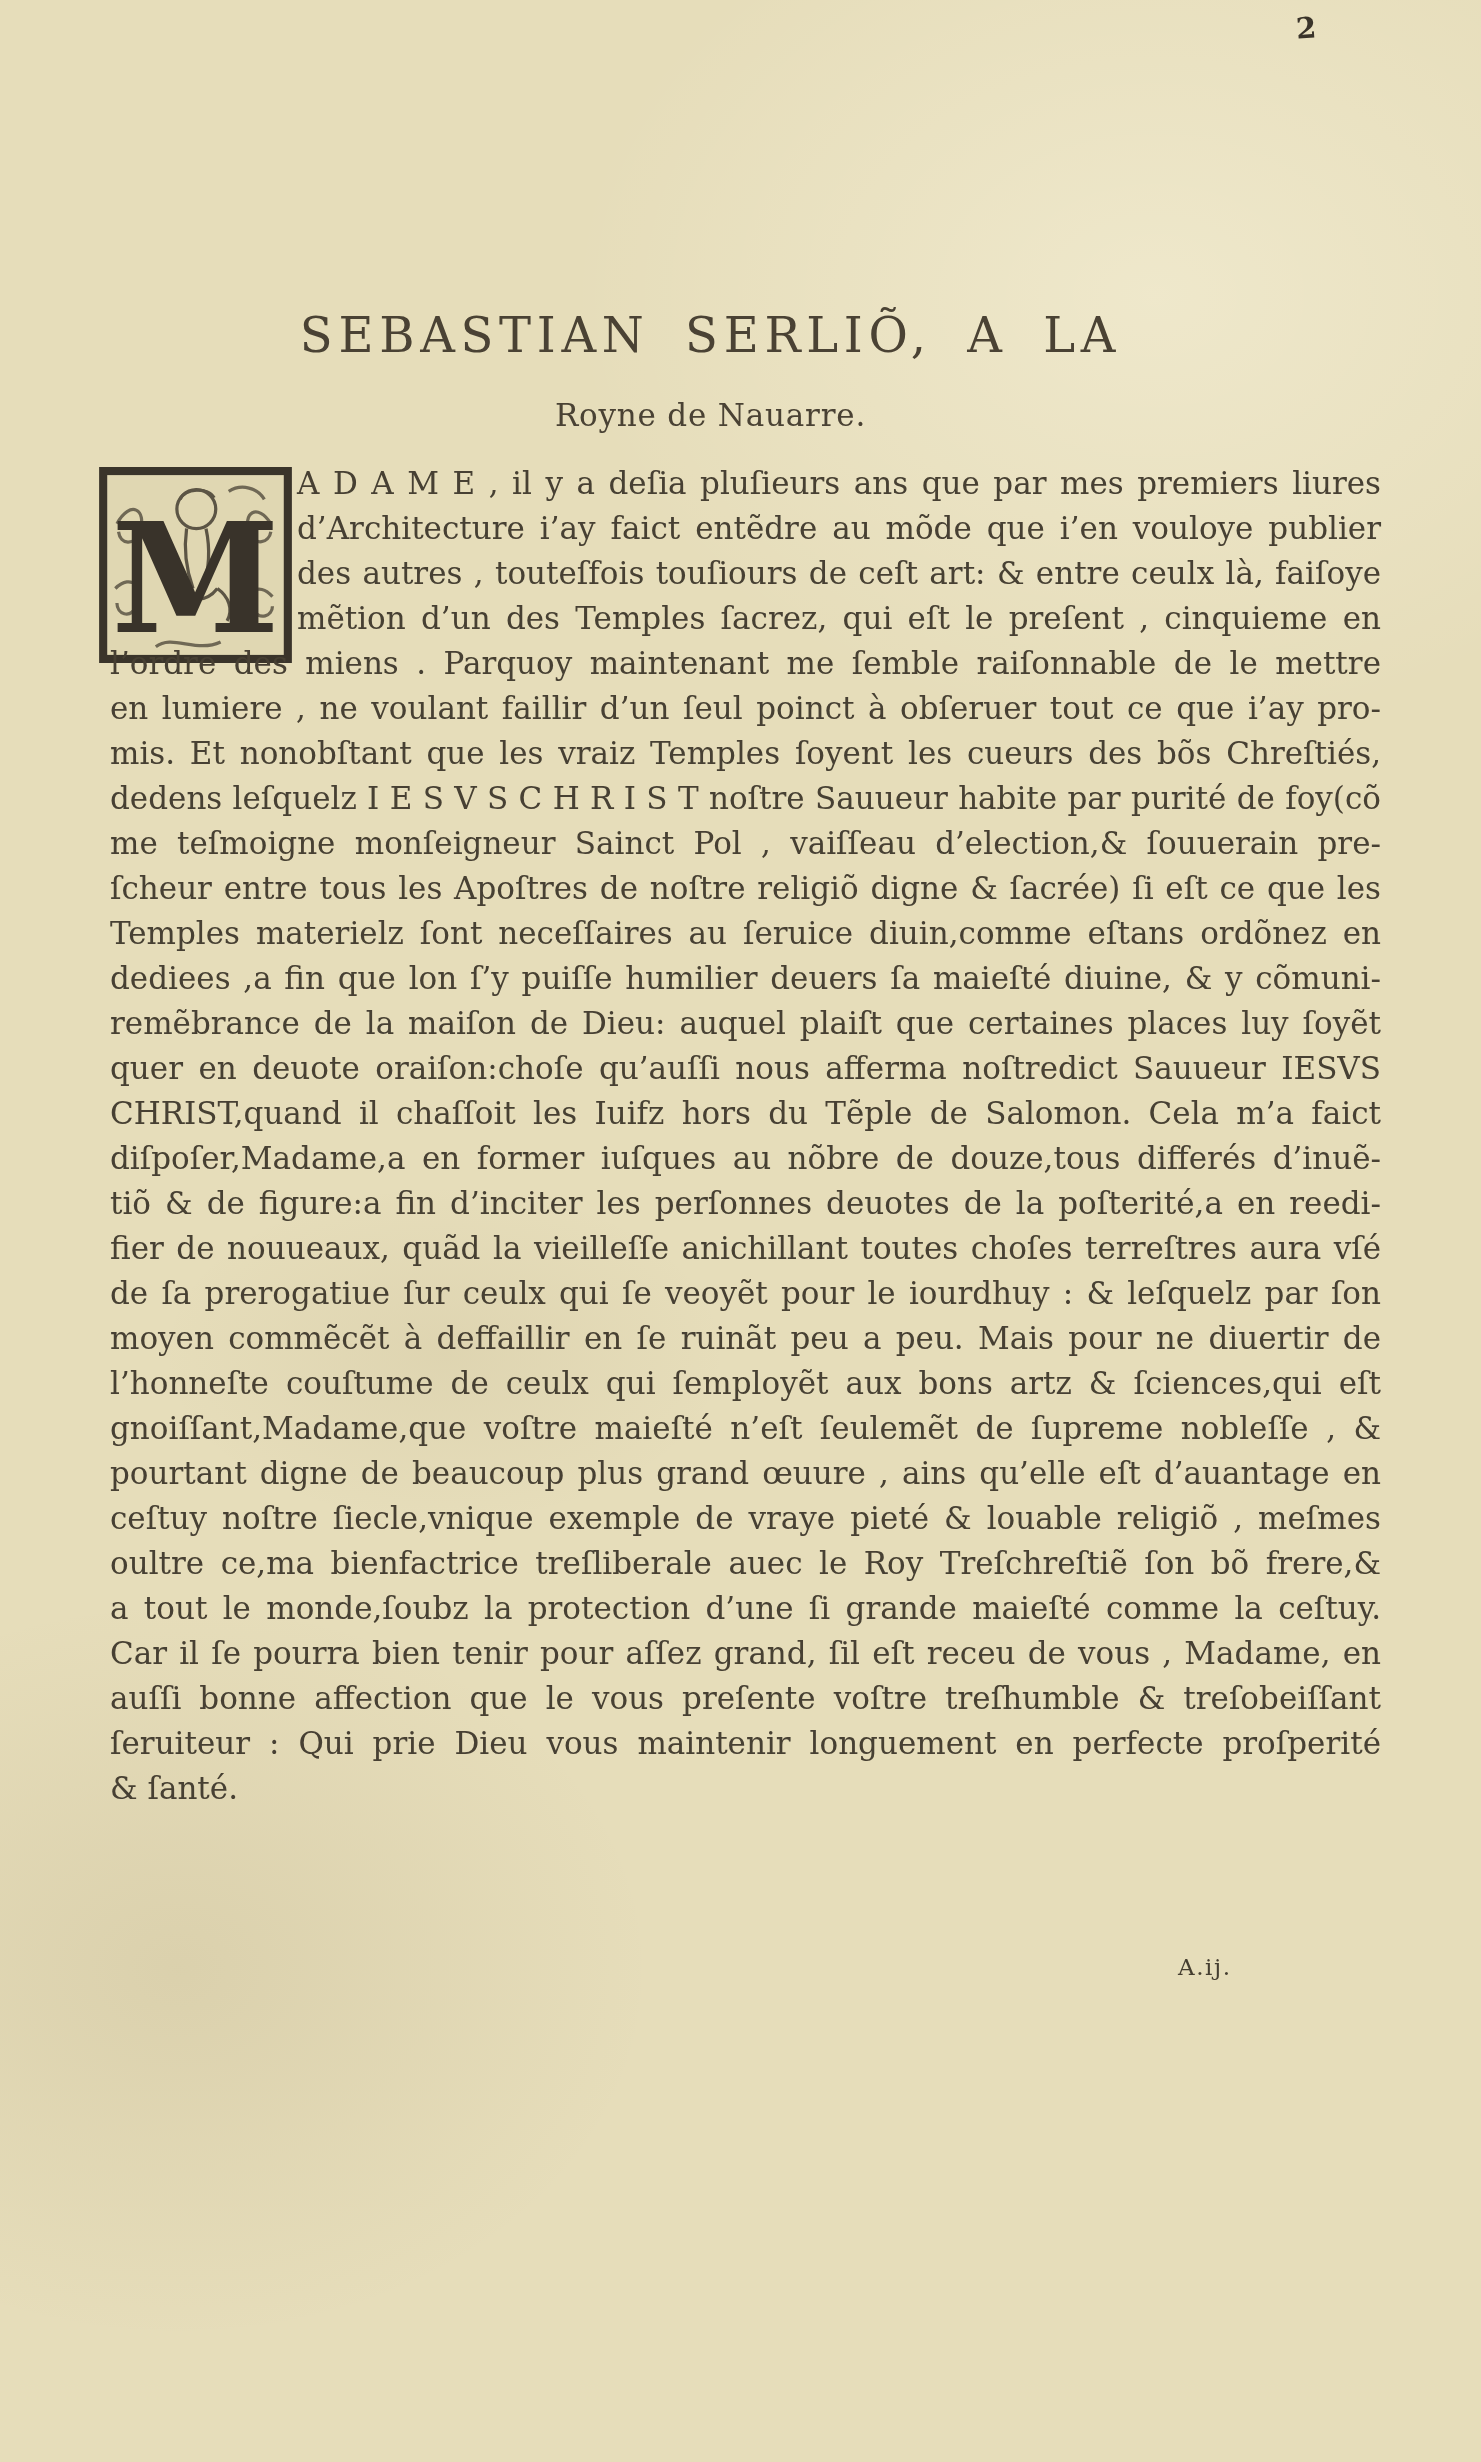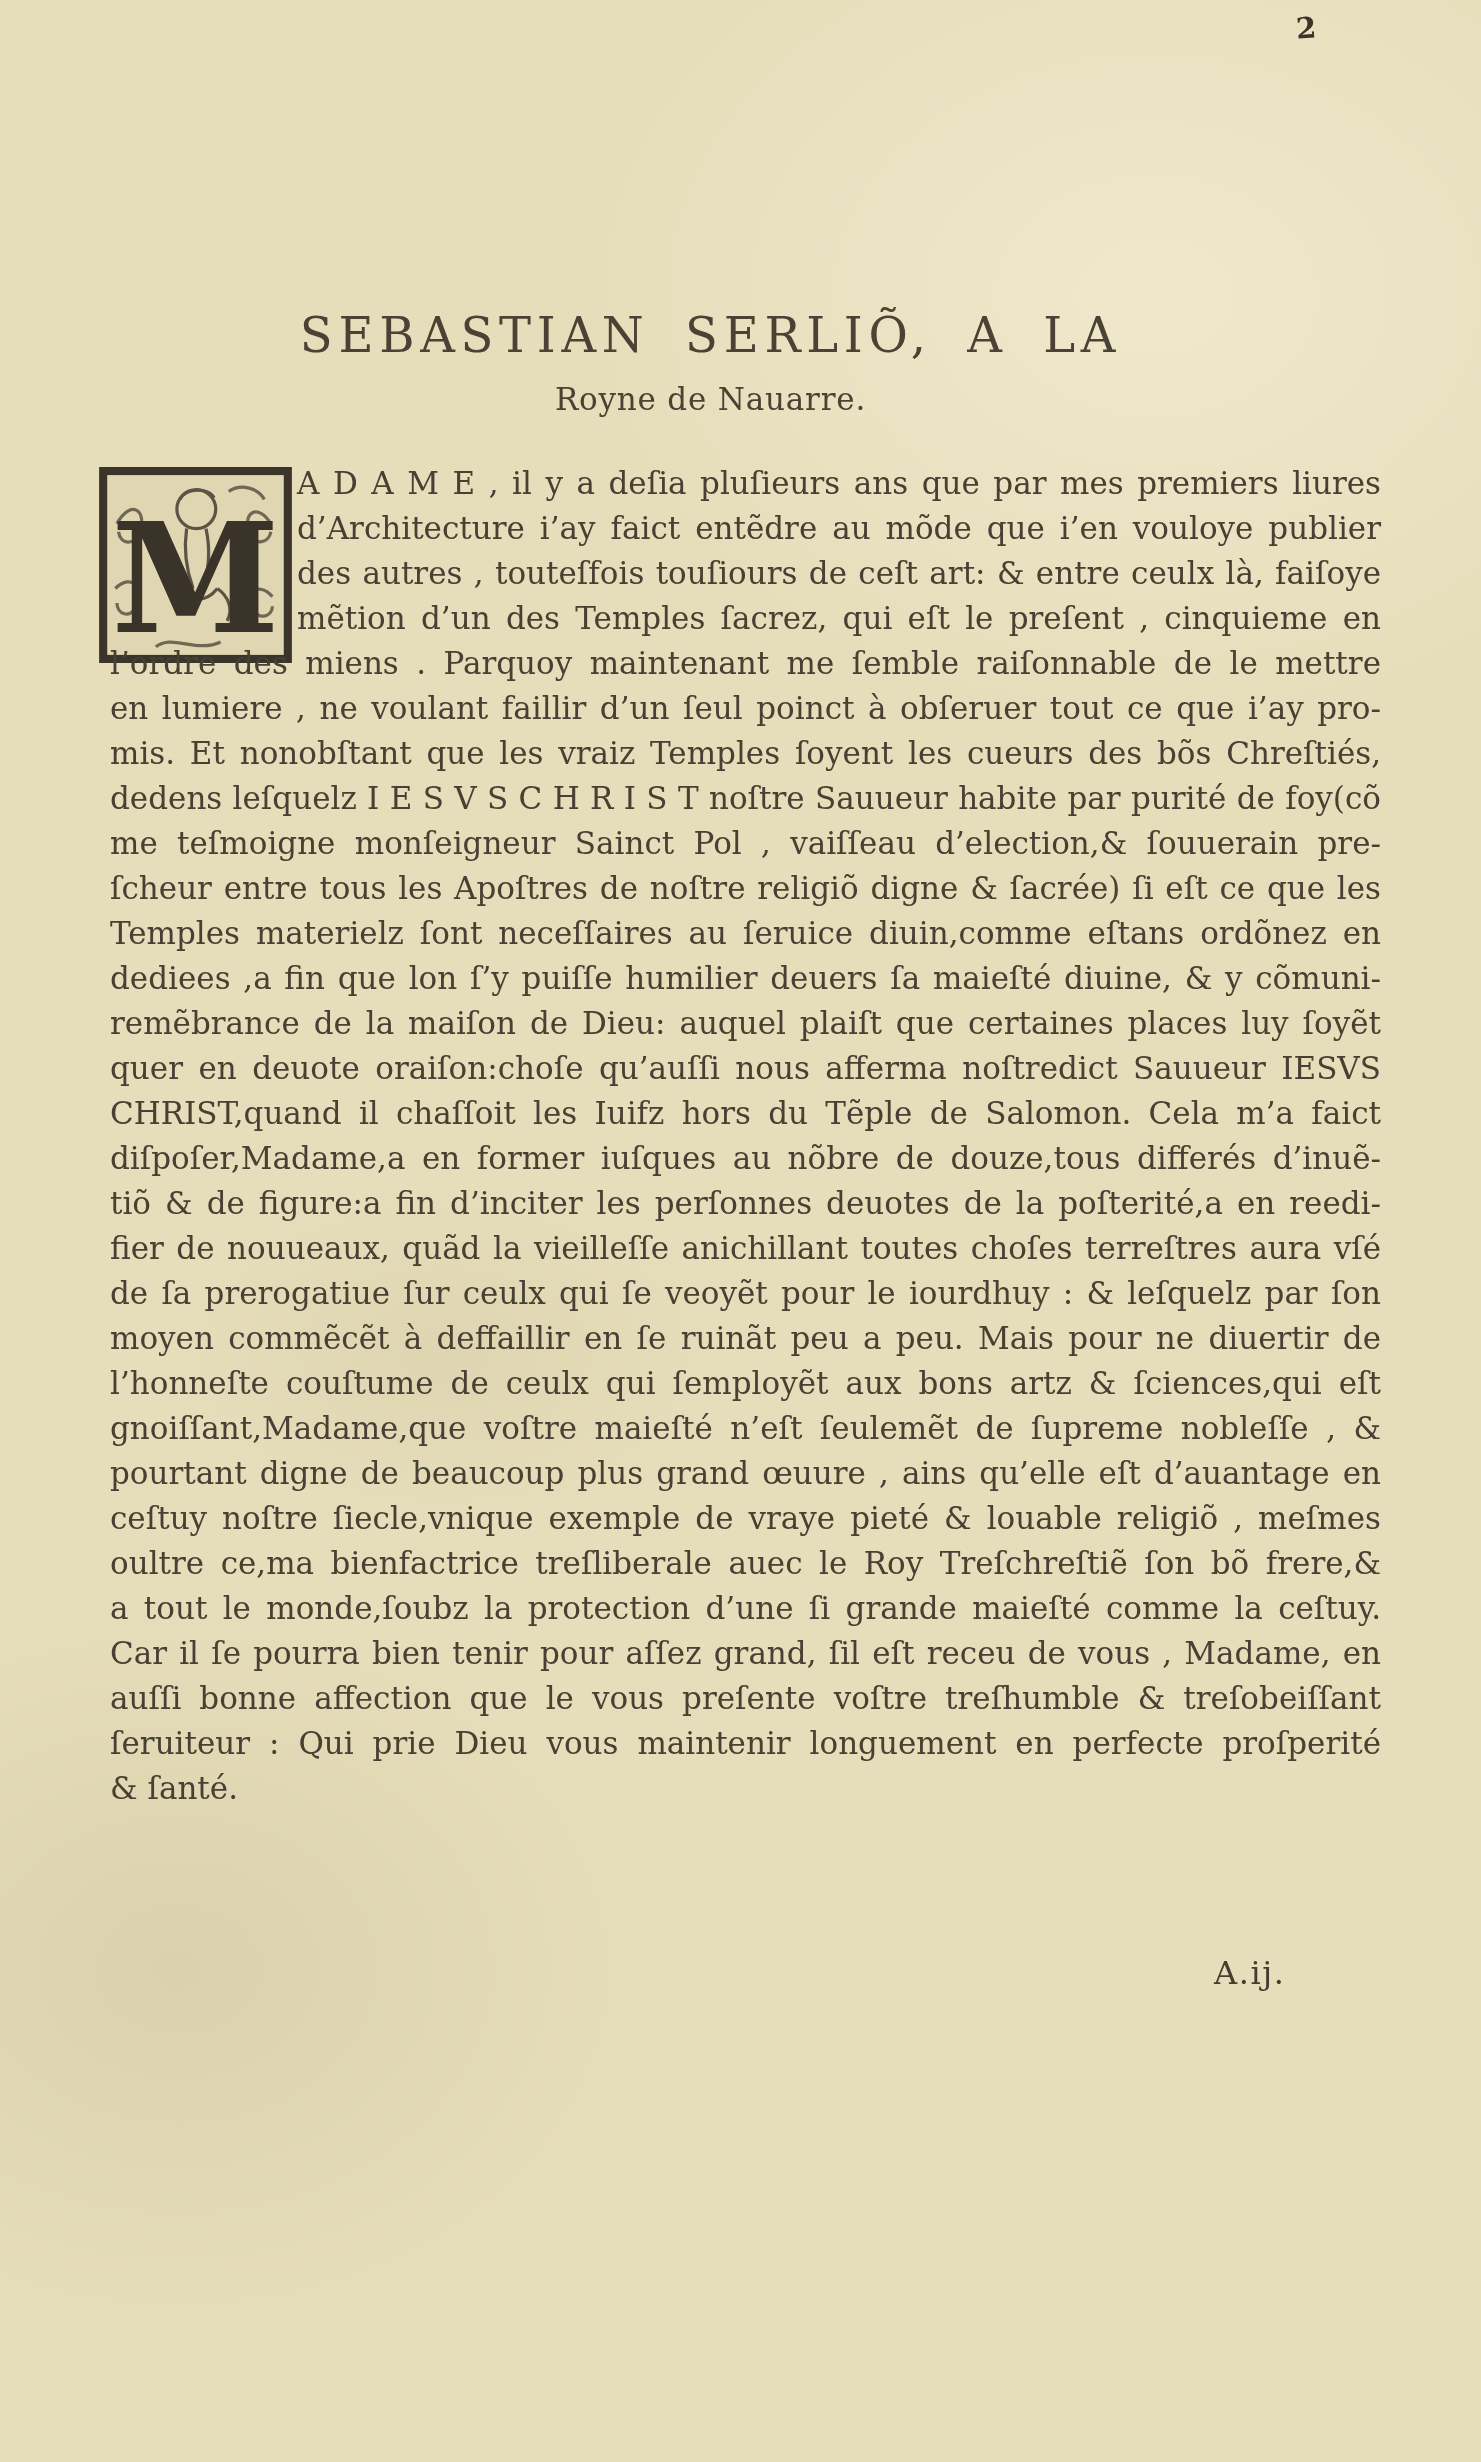--- a/index.html
+++ b/index.html
@@ -23,38 +23,38 @@
   }
   .heading{
     position:absolute;left:110px;top:307px;width:1201px;
     text-align:center;
   }
   .heading .t1{
     font-size:48px;letter-spacing:5.7px;word-spacing:14.6px;
     color:#4a4234;white-space:nowrap;
   }
   .heading .t2{
-    margin-top:18px;font-size:31px;letter-spacing:0.8px;color:#4a4234;
+    margin-top:34px;font-size:31px;letter-spacing:0.8px;color:#4a4234;
   }
   .dropcap{
     position:absolute;left:99px;top:467px;width:193px;height:196px;
   }
   .body-block{
     position:absolute;left:110px;top:461px;width:1271px;
   }
   .line{
     font-size:31px;line-height:45px;height:45px;
     text-align:justify;text-align-last:justify;
     white-space:normal;overflow:visible;color:#474033;
   }
   .indented .line{margin-left:187px;}
   .line.last{text-align-last:left;}
   .signature{
-    position:absolute;left:1214px;top:1954px;
-    font-size:32px;color:#453e30;letter-spacing:1.6px;
+    position:absolute;left:1178px;top:1954px;
+    font-size:23px;color:#453e30;letter-spacing:1.6px;
   }
 </style>
 </head>
 <body>
 
 <div class="page">
 
   <div class="folio">2</div>
 
   <div class="heading">

